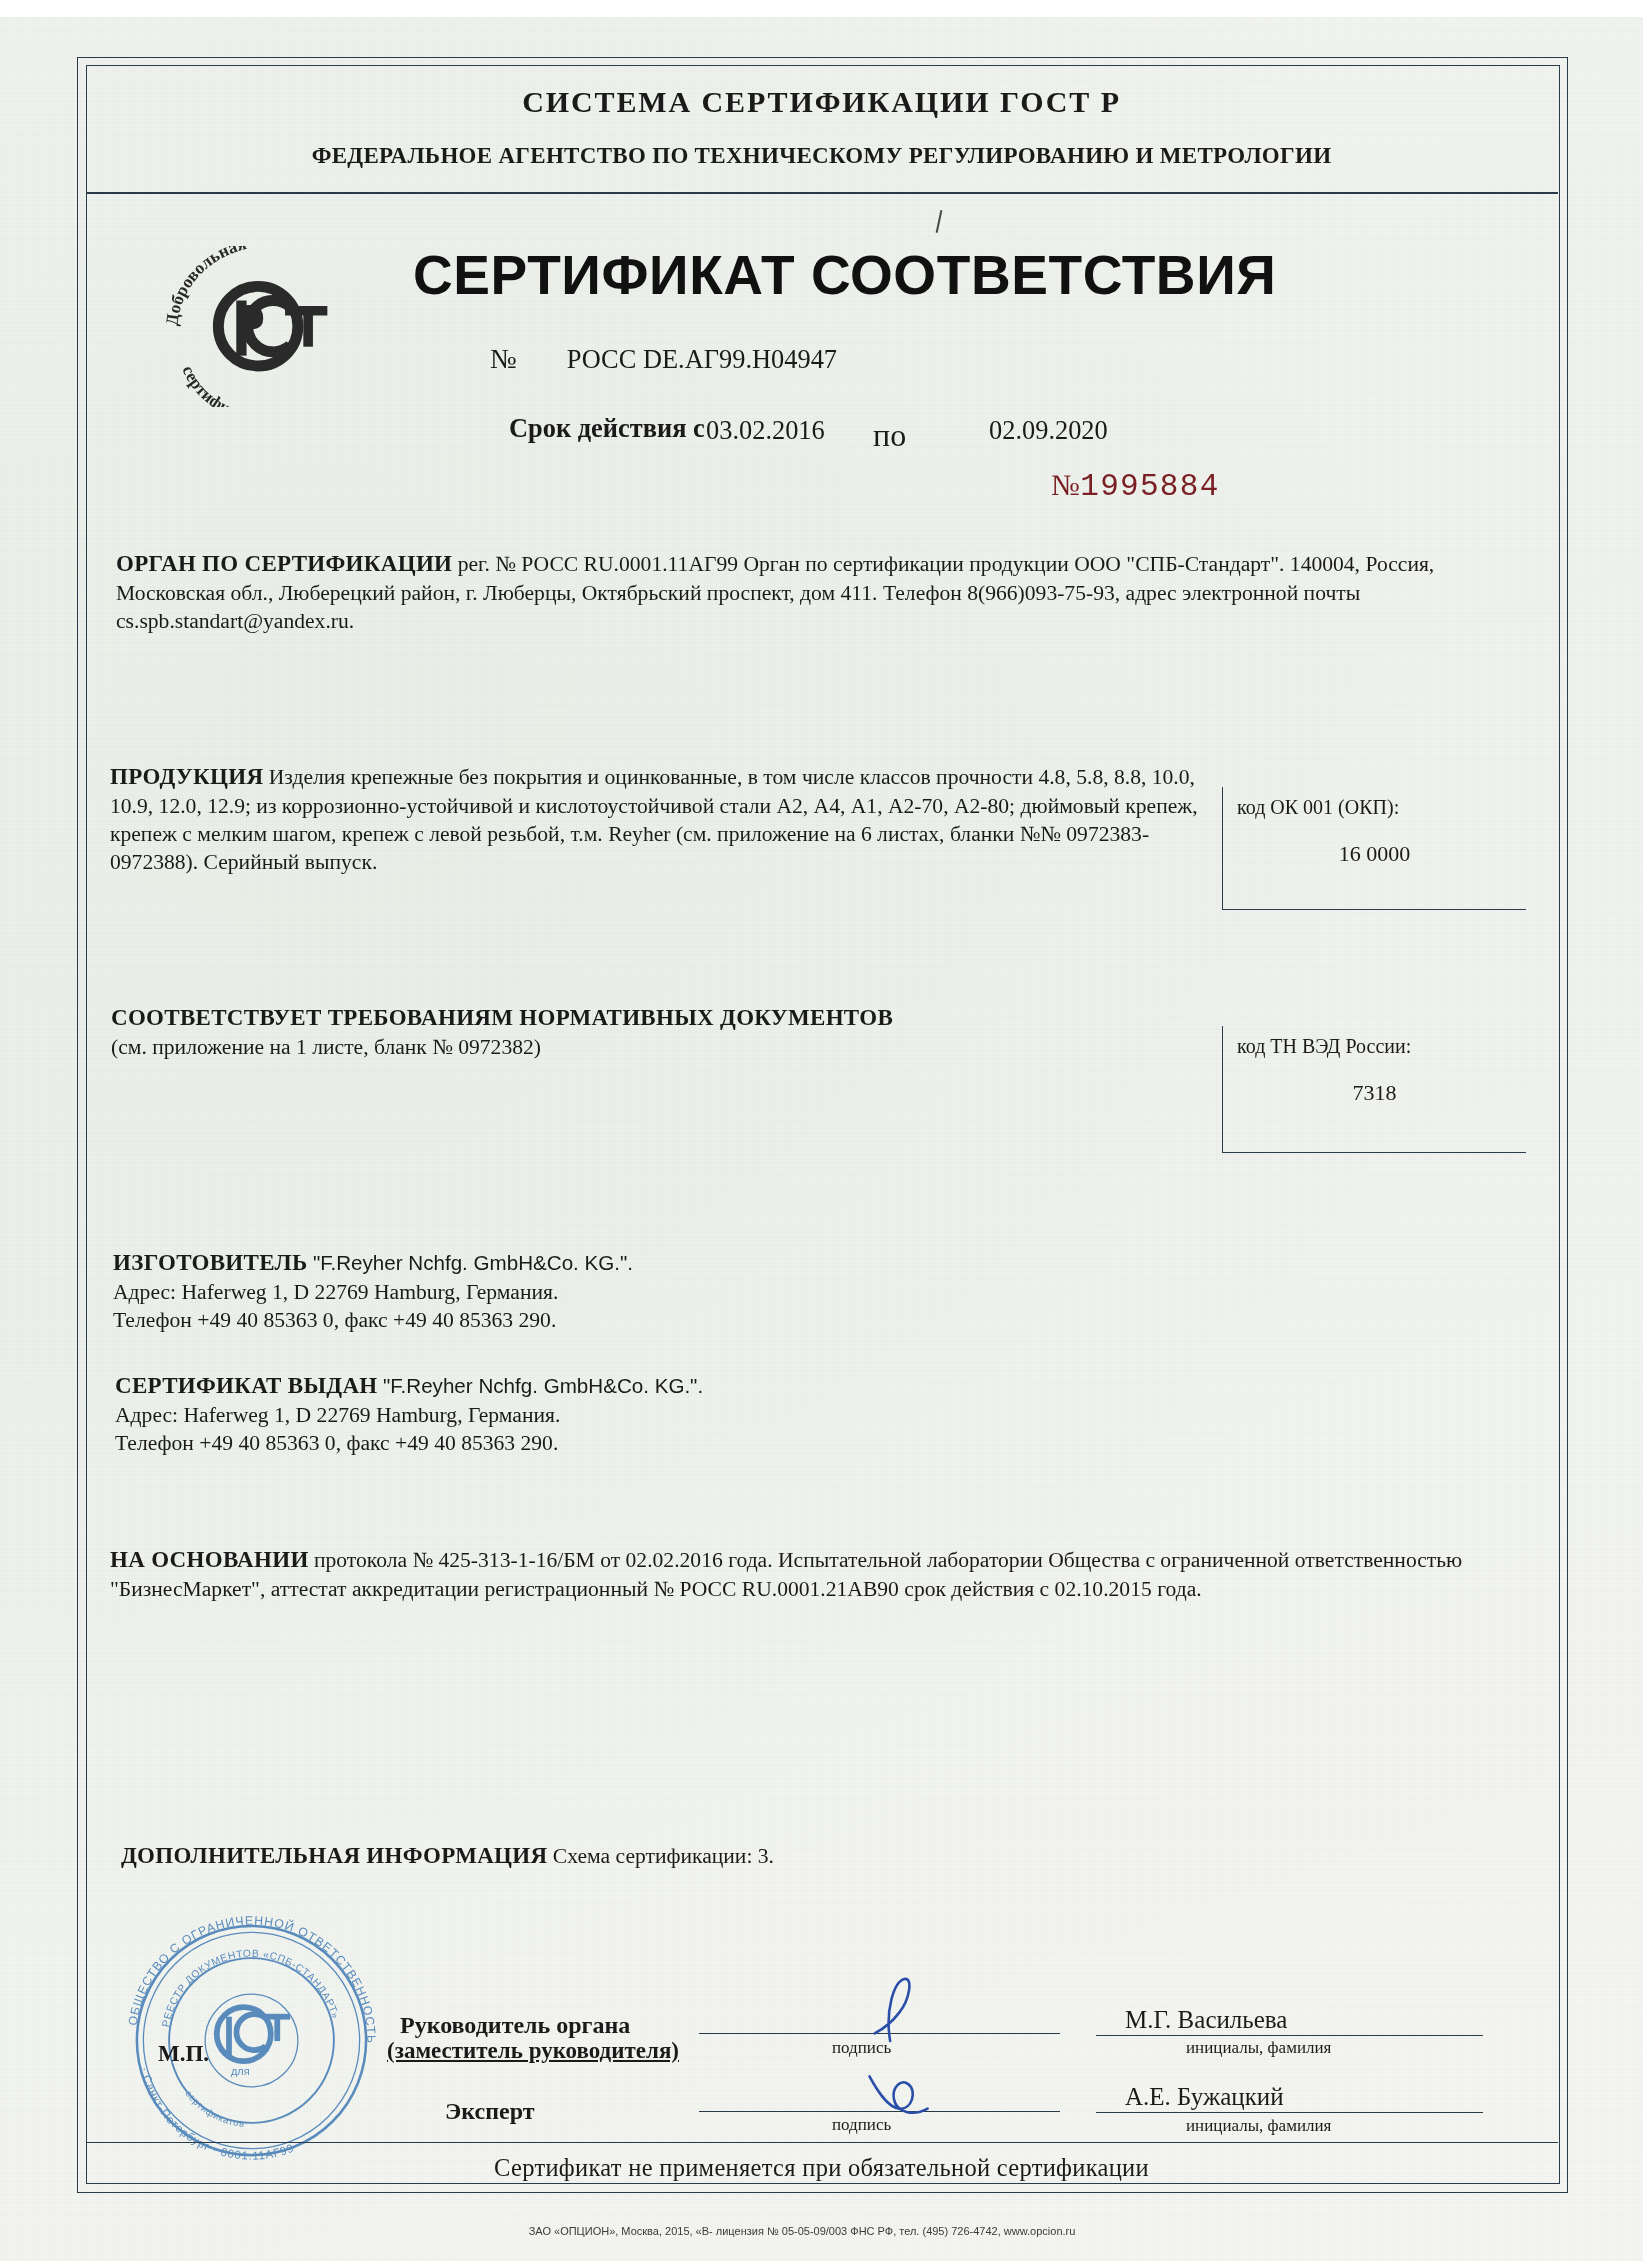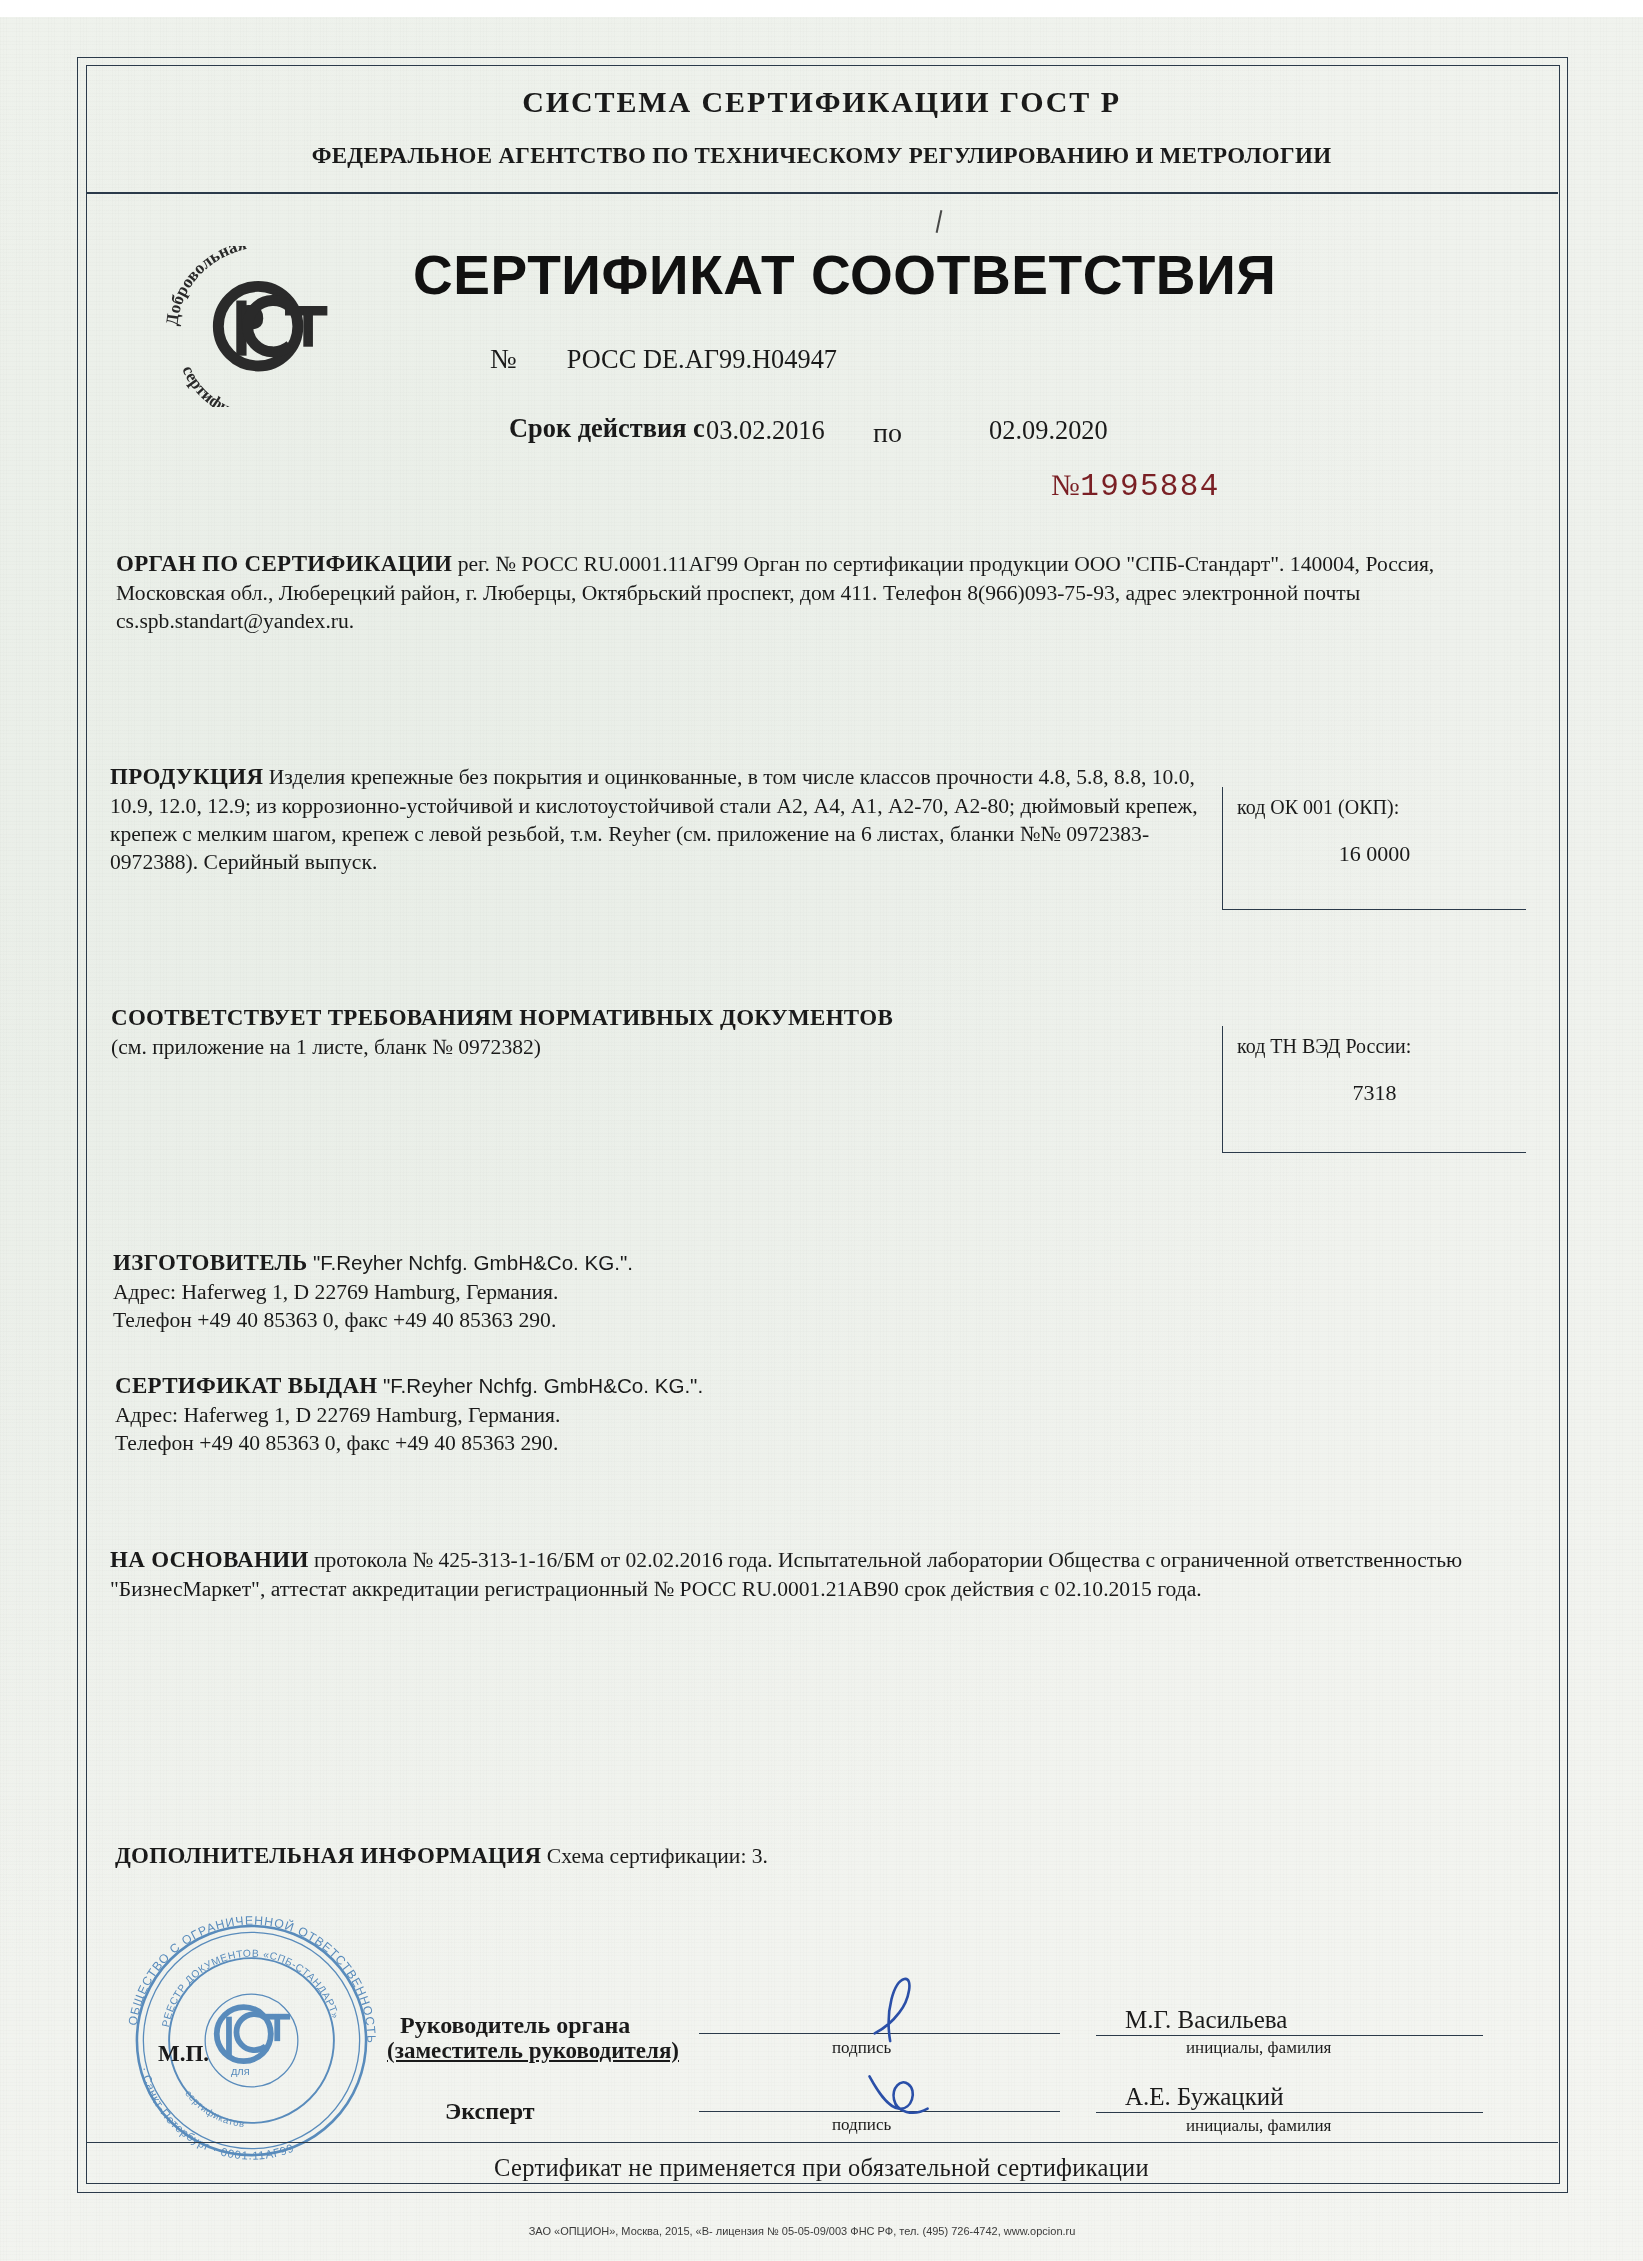--- a/index.html
+++ b/index.html
@@ -124,21 +124,21 @@
     position: absolute;
     left: 509px; top: 396px;
     width: 967px;
     font-size: 26.4px;
   }
   .valid-row .lbl {
     font-weight: bold;
     font-size: 26.4px;
   }
   .valid-row .d1 { position: absolute; left: 197px; top: 1.9px; }
-  .valid-row .po { position: absolute; left: 364px; top: 3.9px; font-size: 28px; }
+  .valid-row .po { position: absolute; left: 364px; top: 3.9px; font-size: 32px; }
   .valid-row .d2 { position: absolute; left: 480px; top: 1.9px; }
 
   .blank-no {
     position: absolute;
     left: 1051px; top: 451px;
     font-size: 30px;
     color: #7a1f24;
     letter-spacing: 0.6px;
   }
   .blank-no .hash { color: #7a1f24; }
@@ -159,21 +159,21 @@
     font-size: 23px;
     letter-spacing: 0.3px;
   }
 
   .s-organ { left: 116px; top: 532px; width: 1425px; }
   .s-prod  { left: 110px; top: 745px; width: 1096px; }
   .s-norm  { left: 111px; top: 986px; width: 1096px; }
   .s-manu  { left: 113px; top: 1231px; width: 1160px; }
   .s-issued{ left: 115px; top: 1354px; width: 1160px; }
   .s-basis { left: 110px; top: 1528px; width: 1437px; }
-  .s-extra { left: 115px; top: 1824px; width: 1354px; }
+  .s-extra { left: 121px; top: 1824px; width: 1354px; }
 
   .code-box {
     position: absolute;
     border-left: 1.3px solid #2b3a4a;
     border-bottom: 1.3px solid #2b3a4a;
   }
   .code-box .clabel {
     position: absolute;
     left: 14px; top: 9px;
     font-size: 20px;

